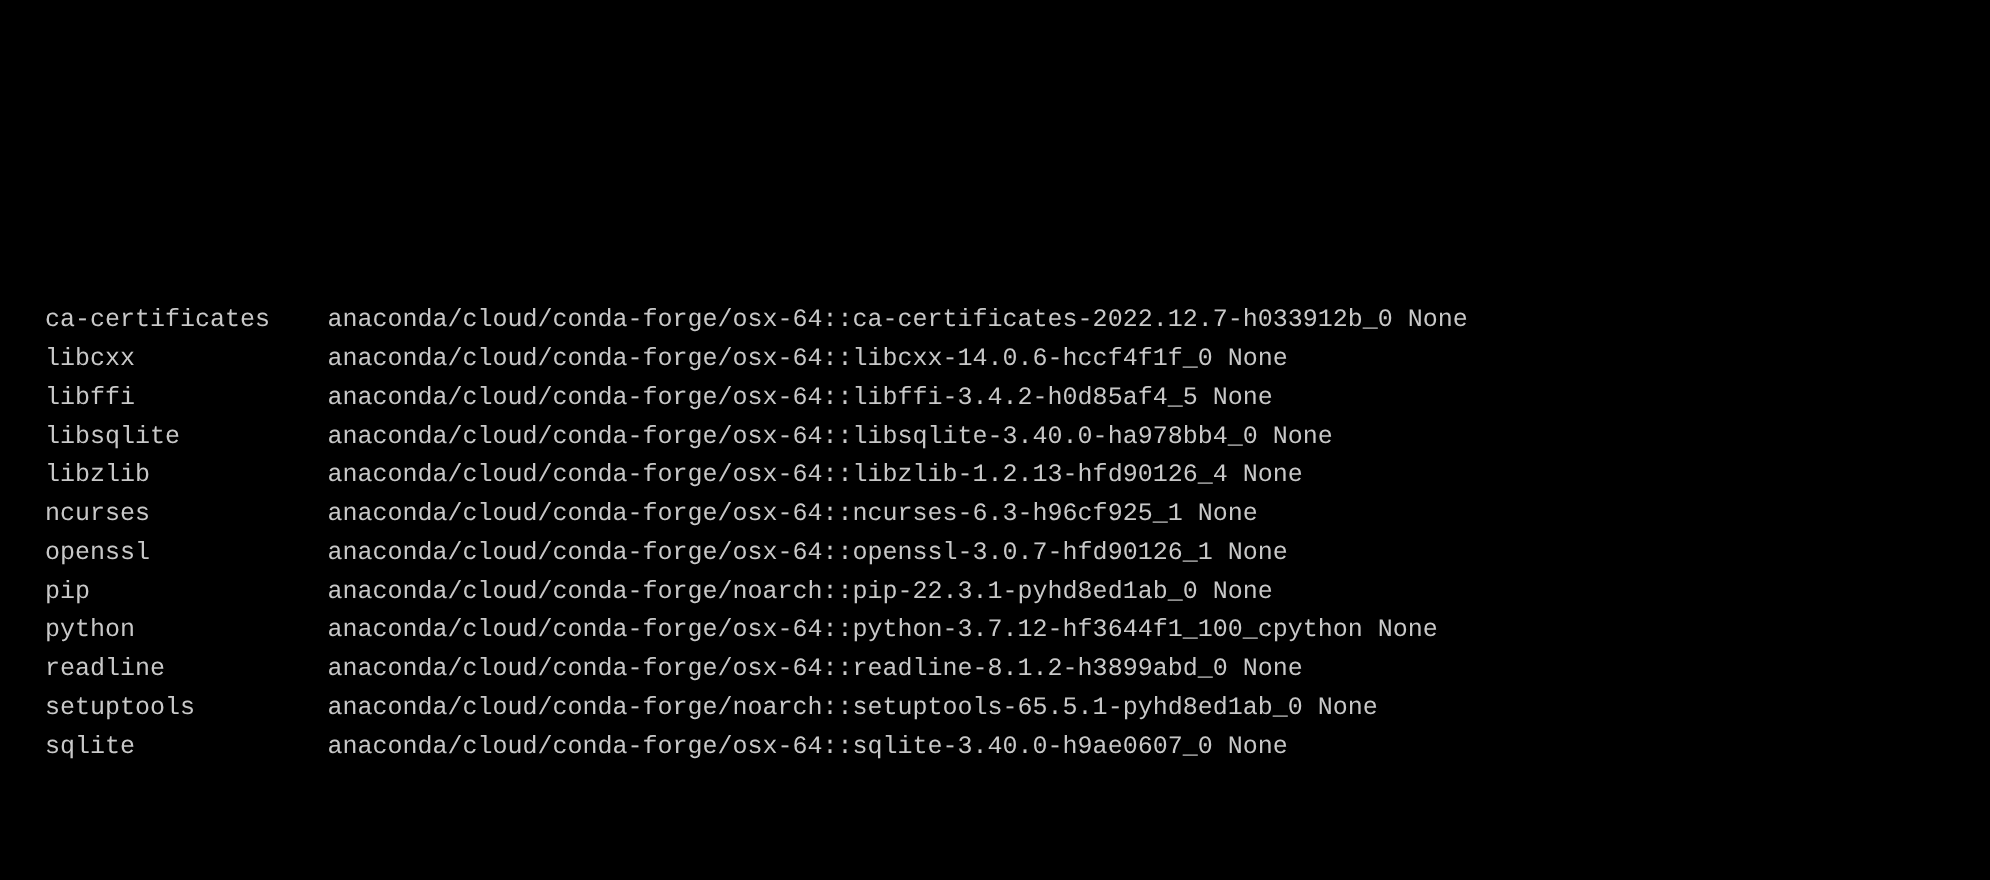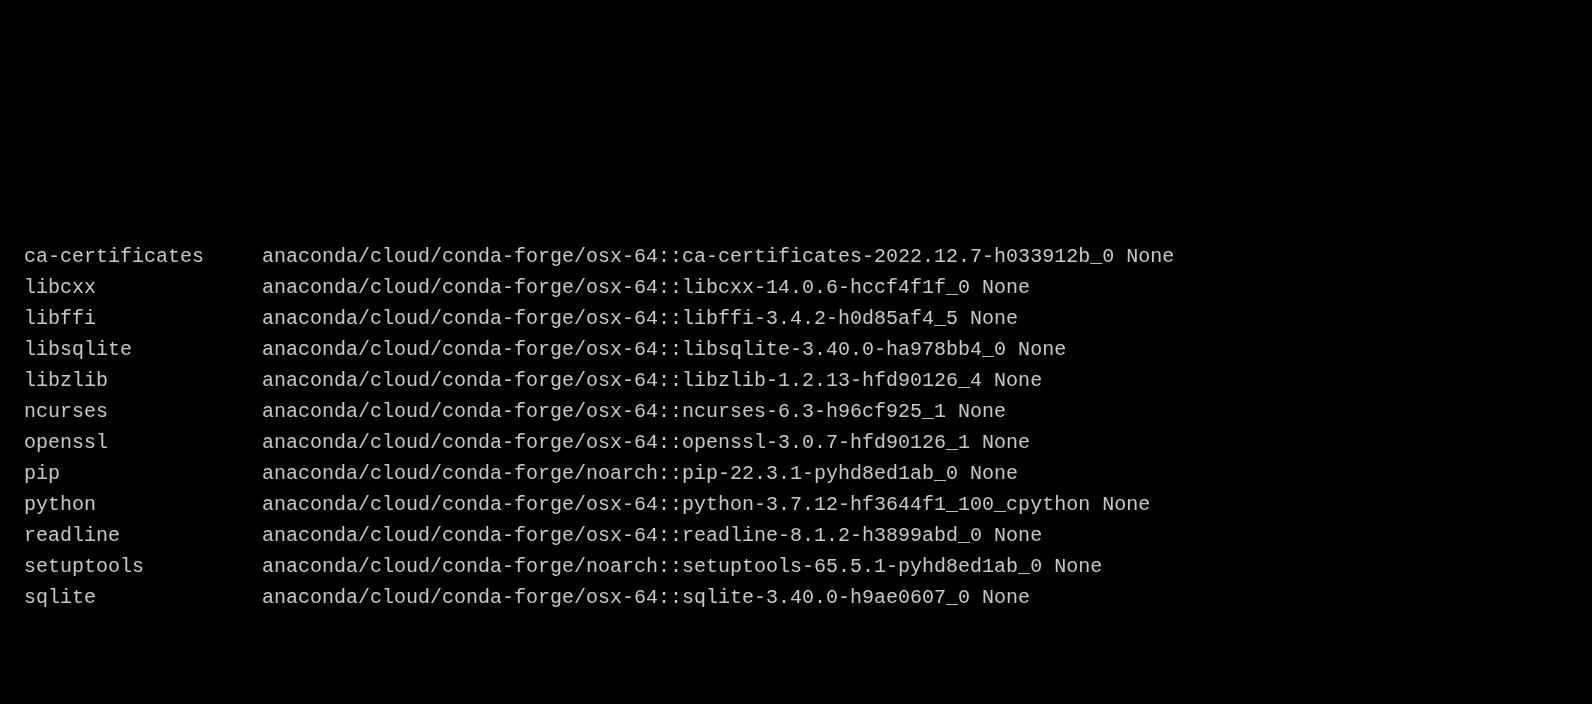--- a/index.html
+++ b/index.html
@@ -27,21 +27,21 @@
     }
     .package-list {
       margin-top: 31px;
     }
     .package-row {
       display: flex;
       color: #c8c8c8;
     }
     .package-name {
       display: inline-block;
-      padding-left: 24px;
+      padding-left: 36px;
       width: 262px;
       color: #c8c8c8;
     }
     .package-spec {
       color: #c8c8c8;
     }
   </style>
 </head>
 <body>
 

